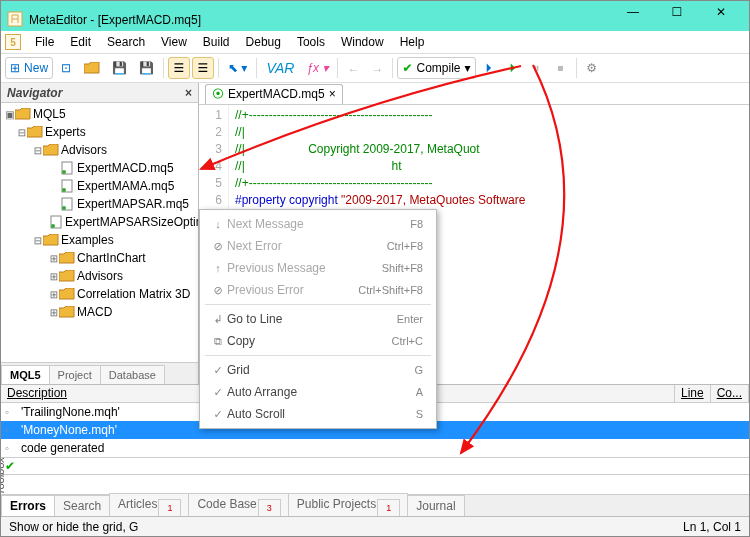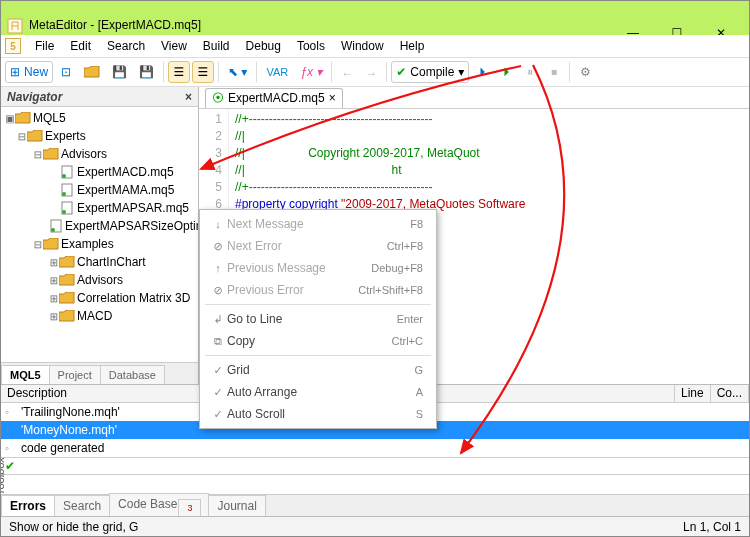--- a/index.html
+++ b/index.html
@@ -1,18 +1,18 @@
 <!DOCTYPE html>
 <html><head>
 <meta charset="utf-8">
 <style>
 * { box-sizing: border-box; margin: 0; padding: 0; font-family: "Segoe UI", Tahoma, sans-serif; font-size: 12px; }
 body { width: 750px; height: 537px; background: #fff; border: 1px solid #888; display: flex; flex-direction: column; overflow: hidden; position: relative; }
 
-.titlebar { height: 30px; display: flex; align-items: flex-start; padding: 17px 6px; background: #bef264; }
+.titlebar { height: 30px; display: flex; align-items: flex-end; padding: 4px 6px; background: #5eead4; }
 .titlebar .app-icon { width: 16px; height: 16px; margin-right: 6px; }
 .titlebar .title { flex: 1; }
 .titlebar .winbtn { width: 44px; height: 30px; display: flex; align-items: center; justify-content: center; color: #000; }
 
 .menubar { height: 22px; display: flex; align-items: center; padding: 0 4px; background: #fff; }
 .menubar .app-icon { width: 16px; height: 16px; border: 1px solid #d8a844; background: #fff9e8; margin-right: 6px; display:flex; align-items:center; justify-content:center; color:#d8a844; font-weight:bold; font-size:10px; }
 .menubar span { padding: 2px 8px; }
 
 .toolbar { height: 30px; border-top: 1px solid #ddd; border-bottom: 1px solid #ddd; display: flex; align-items: center; padding: 0 4px; gap: 2px; background: #fff; }
 .tbtn { height: 22px; min-width: 22px; border: 1px solid transparent; border-radius: 3px; display: flex; align-items: center; justify-content: center; padding: 0 4px; gap: 4px; }
@@ -42,21 +42,21 @@
 .editor-code { flex: 1; display: flex; font-family: Consolas, monospace; font-size: 13px; overflow: hidden; }
 .gutter { width: 30px; text-align: right; color: #aaa; padding: 2px 6px 0 0; line-height: 17px; border-right: 1px solid #eee; }
 .code-body { flex: 1; padding: 2px 0 0 6px; line-height: 17px; white-space: pre; overflow: hidden; }
 .kw { color: #0000cc; }
 .str { color: #b00000; }
 .cm { color: #008800; }
 .inc { color: #b00000; }
 
 .toolbox { height: 132px; border-top: 1px solid #bbb; display: flex; flex-direction: column; }
 .toolbox-head { display: flex; height: 18px; border-bottom: 1px solid #ccc; background: #f4f4f4; font-size: 11px; }
-.toolbox-head span { padding: 1px 6px; border-right: 1px solid #ccc; }
+.toolbox-head span { padding: 1px 6px; border-right: 1px solid #ccc; text-decoration: underline; }
 .toolbox-head .desc { flex: 1; max-width: 460px; }
 .toolbox-body { flex: 1; overflow: hidden; position: relative; }
 .tbrow { display: flex; align-items: center; height: 18px; padding-left: 4px; font-size: 11px; }
 .tbrow.sel { background: #1e90ff; color: #fff; }
 .tbrow .icon { width: 12px; margin-right: 4px; }
 .tbrow.last { border-top: 1px solid #ccc; border-bottom: 1px solid #ccc; }
 .toolbox-label { position: absolute; left: -20px; bottom: 12px; transform: rotate(-90deg); font-size: 11px; color: #555; font-style: italic; }
 .toolbox-tabs { height: 22px; border-top: 1px solid #ccc; display: flex; align-items: flex-end; background: #efefef; font-size: 11px; }
 .toolbox-tabs span { padding: 3px 8px; border: 1px solid #ccc; border-bottom: none; background: #f6f6f6; color: #666; margin-right: -1px; }
 .toolbox-tabs span.active { background: #fff; color: #000; font-weight: 600; }
@@ -110,21 +110,21 @@
       </svg>
     </div>
   <div class="tbtn" style="color:#0070d0;">💾</div>
   <div class="tbtn" style="color:#0070d0;">💾</div>
   <div class="tsep"></div>
   <div class="tbtn grp">☰</div>
   <div class="tbtn grp">☰</div>
   <div class="tsep"></div>
   <div class="tbtn" style="color:#0070d0;">⬉ ▾</div>
   <div class="tsep"></div>
-  <div class="tbtn" style="color:#0090d0;font-size:11px;">VAR</div>
+  <div class="tbtn" style="color:#0090d0;font-size:14px;font-style:italic;">VAR</div>
   <div class="tbtn" style="color:#ec4899;font-style:italic;">ƒx ▾</div>
   <div class="tsep"></div>
   <div class="tbtn" style="color:#bbb;">←</div>
   <div class="tbtn" style="color:#bbb;">→</div>
   <div class="tsep"></div>
   <div class="tbtn b"><span style="color:#0a0;">✔</span> <span>Compile</span> ▾</div>
   <div class="tbtn" style="color:#0070d0;">⏵</div>
   <div class="tbtn" style="color:#0a0;">⏵</div>
   <div class="tbtn" style="color:#bbb;">⏸</div>
   <div class="tbtn" style="color:#bbb;">⏹</div>
@@ -307,21 +307,23 @@
         <span>code generated</span>
       </div>
       <div class="tbrow  last">
         <span class="icon"><span style="color:#0a0">✔</span></span>
       </div>
     <div class="toolbox-label">Toolbox</div>
   </div>
   <div class="toolbox-tabs" id="tbtabs">
       <span class="active">Errors</span>
       <span class="">Search</span>
+      <span class="">Articles<span class="sub">1</span></span>
       <span class="">Code Base<span class="sub">3</span></span>
+      <span class="">Public Projects<span class="sub">1</span></span>
       <span class="">Journal</span>
     </div>
 </div>
 
 <div class="statusbar">
   <span>Show or hide the grid, G</span>
   <span class="right">Ln 1, Col 1</span>
 </div>
 
 <div class="ctxmenu" id="ctxmenu">
@@ -331,21 +333,21 @@
       <span class="sc">F8</span>
     </div>
     <div class="ctx-item dis">
       <span class="ic">⊘</span>
       <span>Next Error</span>
       <span class="sc">Ctrl+F8</span>
     </div>
     <div class="ctx-item dis">
       <span class="ic">↑</span>
       <span>Previous Message</span>
-      <span class="sc">Debug+F8</span>
+      <span class="sc">Shift+F8</span>
     </div>
     <div class="ctx-item dis">
       <span class="ic">⊘</span>
       <span>Previous Error</span>
       <span class="sc">Ctrl+Shift+F8</span>
     </div>
     <hr>
     <div class="ctx-item ">
       <span class="ic">↲</span>
       <span>Go to Line</span>

